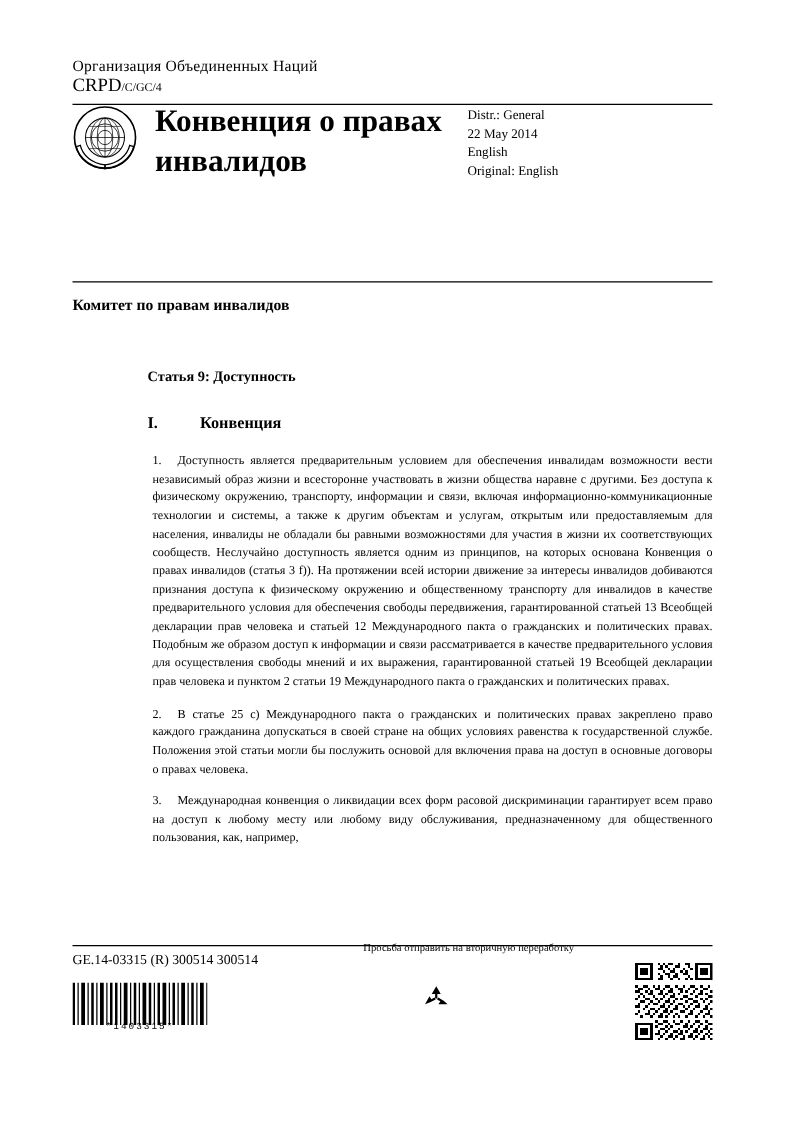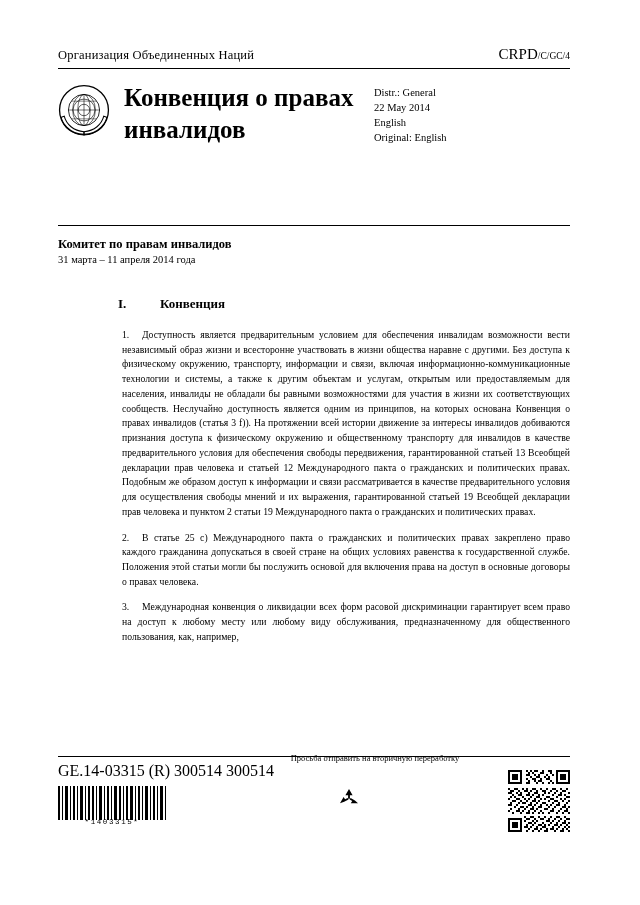--- a/index.html
+++ b/index.html
@@ -27,20 +27,21 @@
   .header {
     position: absolute;
     left: 58px;
     top: 46px;
     width: 512px;
   }
   .header-row {
     display: flex;
     align-items: baseline;
     justify-content: space-between;
+    flex-direction: column;
   }
   .org-name {
     font-size: 12.5px;
     letter-spacing: .2px;
   }
   .symbol {
     font-size: 15px;
     white-space: nowrap;
   }
   .symbol .sym-sub {
@@ -156,21 +157,21 @@
     position: absolute;
     left: 58px;
     top: 756px;
     width: 512px;
     border-bottom: 1.1px solid #000;
   }
   .footer-code {
     position: absolute;
     left: 58px;
     top: 762px;
-    font-size: 16px;
+    font-size: 11px;
   }
   .barcode {
     position: absolute;
     left: 58px;
     top: 786px;
     width: 108px;
     height: 34px;
   }
   .barcode-digits {
     position: absolute;
@@ -243,24 +244,24 @@
       <div>22 May 2014</div>
       <div>English</div>
       <div>Original: English</div>
     </div>
   </div>
 
   <div class="rule-mid"></div>
 
   <div class="committee">
     <div class="c1">Комитет по правам инвалидов</div>
-    <div class="c3">31 марта – 11 апреля 2014 года</div>
   </div>
 
   <div class="body">
+    <div class="article-title">Статья 9: Доступность</div>
     <div class="section-head">
       <span class="num">I.</span>
       <span>Конвенция</span>
     </div>
 
     <p class="para">
       <span class="pnum">1.</span><span>Доступность является предварительным условием для обеспечения инвалидам возможности вести независимый образ жизни и всесторонне участвовать в жизни общества наравне с другими. Без доступа к физическому окружению, транспорту, информации и связи, включая информационно-коммуникационные технологии и системы, а также к другим объектам и услугам, открытым или предоставляемым для населения, инвалиды не обладали бы равными возможностями для участия в жизни их соответствующих сообществ. Неслучайно доступность является одним из принципов, на которых основана Конвенция о правах инвалидов (статья 3 f)). На протяжении всей истории движение за интересы инвалидов добиваются признания доступа к физическому окружению и общественному транспорту для инвалидов в качестве предварительного условия для обеспечения свободы передвижения, гарантированной статьей 13 Всеобщей декларации прав человека и статьей 12 Международного пакта о гражданских и политических правах. Подобным же образом доступ к информации и связи рассматривается в качестве предварительного условия для осуществления свободы мнений и их выражения, гарантированной статьей 19 Всеобщей декларации прав человека и пунктом 2 статьи 19 Международного пакта о гражданских и политических правах.</span>
     </p>
     <p class="para">
       <span class="pnum">2.</span><span>В статье 25 с) Международного пакта о гражданских и политических правах закреплено право каждого гражданина допускаться в своей стране на общих условиях равенства к государственной службе. Положения этой статьи могли бы послужить основой для включения права на доступ в основные договоры о правах человека.</span>

